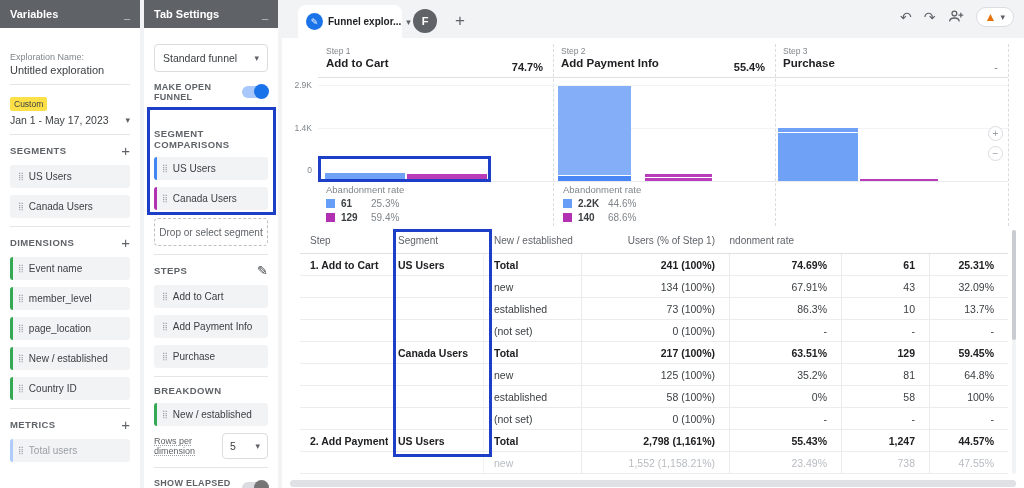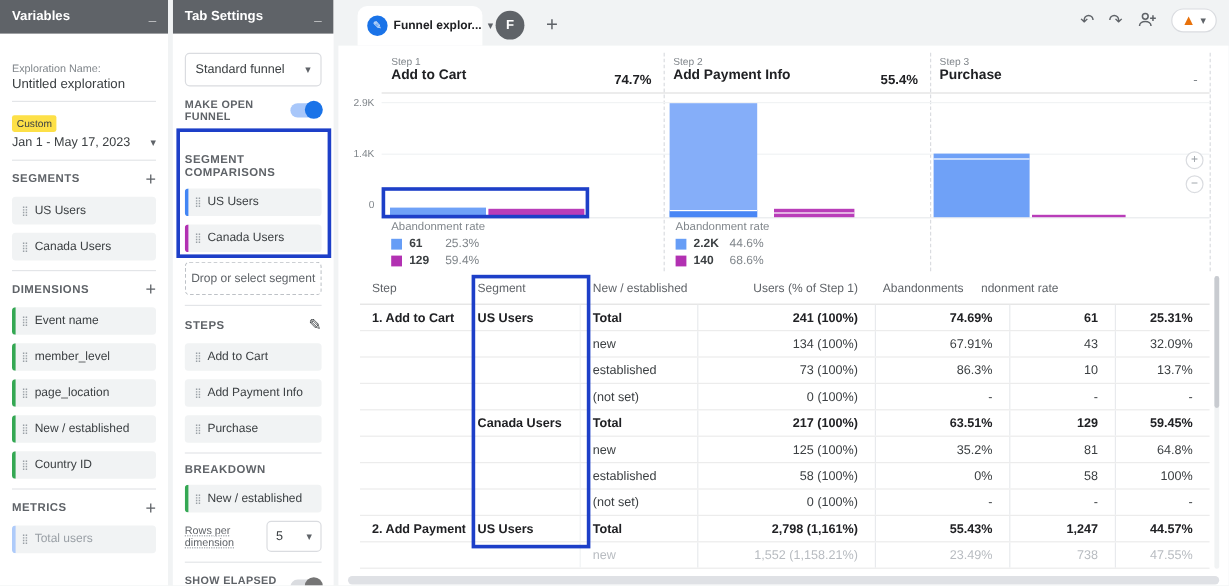--- a/index.html
+++ b/index.html
@@ -383,21 +383,20 @@
       <div class="zbtn">+</div>
       <div class="zbtn">−</div>
     </div>
 
     <div class="ftable" id="ftable">
         <div class="trow head">
           <div class="tc c1">Step</div>
           <div class="tc c2">Segment</div>
           <div class="tc c3">New / established</div>
           <div class="tc c4 num">Users (% of Step 1)</div>
-          <div class="tc c6 num">Abandonments</div>
           <div class="tc c7 num">Abandonment rate</div>
         </div>
         <div class="trow total">
           <div class="tc c1">1. Add to Cart</div>
           <div class="tc c2">US Users</div>
           <div class="tc c3">Total</div>
           <div class="tc c4 num">241 (100%)</div>
           <div class="tc c5 num">74.69%</div>
           <div class="tc c6 num">61</div>
           <div class="tc c7 num">25.31%</div>

